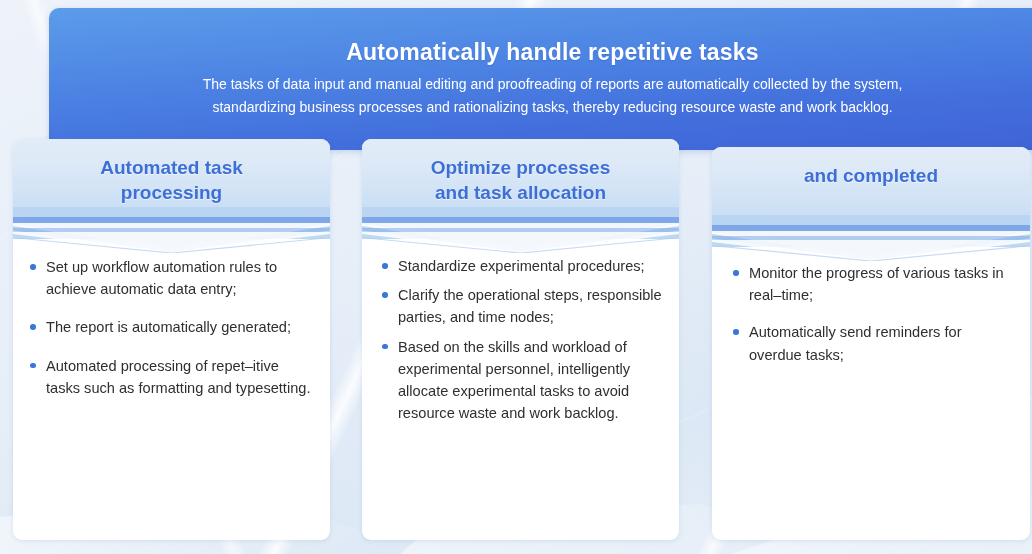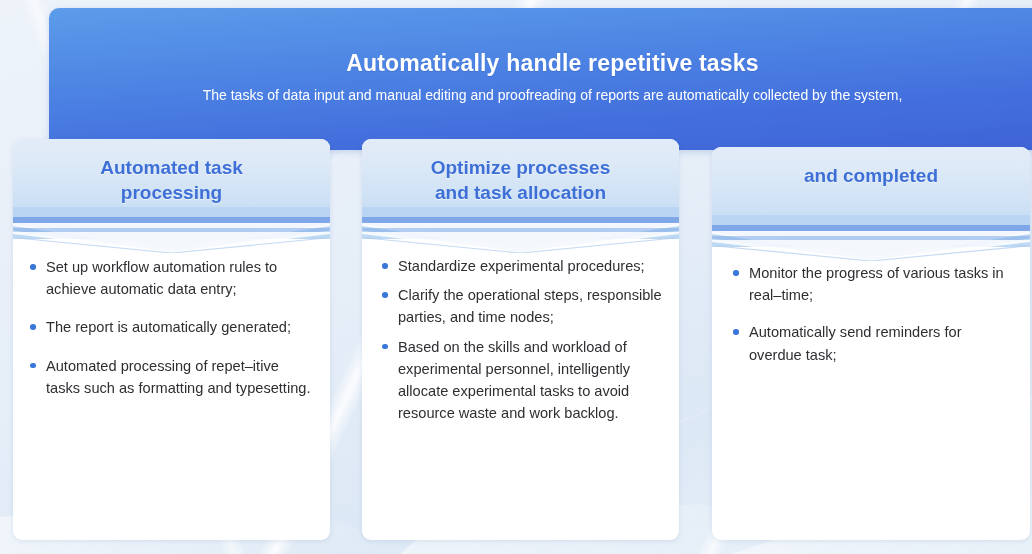--- a/index.html
+++ b/index.html
@@ -159,20 +159,21 @@
   <div class="bg-streak s5"></div>
   <div class="bg-streak s6"></div>
   <div class="bg-wedge w1"></div>
   <div class="bg-wedge w2"></div>
   <div class="bg-wedge w3"></div>
 
   <div id="banner">
     <div id="banner-title">Automatically handle repetitive tasks</div>
     <div id="banner-sub">
       <span class="ln">The tasks of data input and manual editing and proofreading of reports are automatically collected by the system,</span>
+      <span class="ln">standardizing business processes and rationalizing tasks, thereby reducing resource waste and work backlog.</span>
     </div>
   </div>
 
   <div class="card" id="card-1">
     <div class="card-head">
       <div class="card-title">
         <span class="ln">Optimize processes</span>
         <span class="ln">and task allocation</span>
       </div>
       <div class="chev-wrap">
@@ -256,19 +257,19 @@
       </div>
     </div>
     <div class="card-body">
       <ul class="bullets">
         <li>
           <span class="dot"></span>
           <span>Monitor the progress of various tasks in real–time;</span>
         </li>
         <li>
           <span class="dot"></span>
-          <span>Automatically send reminders for overdue task;</span>
+          <span>Automatically send reminders for overdue tasks;</span>
         </li>
       </ul>
     </div>
   </div>
 
 </div>
 
 </body></html>

